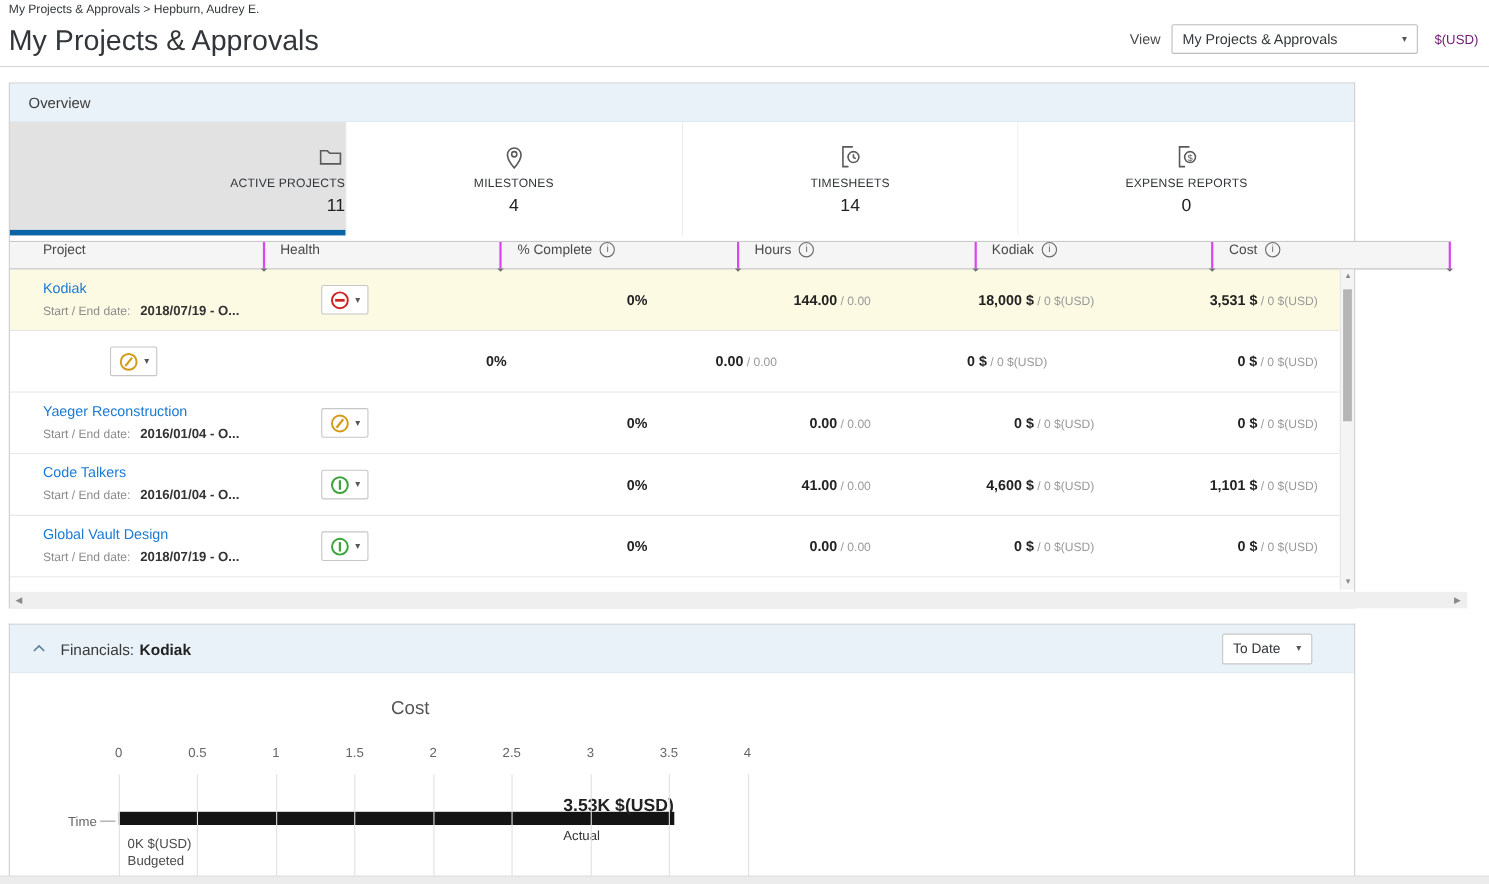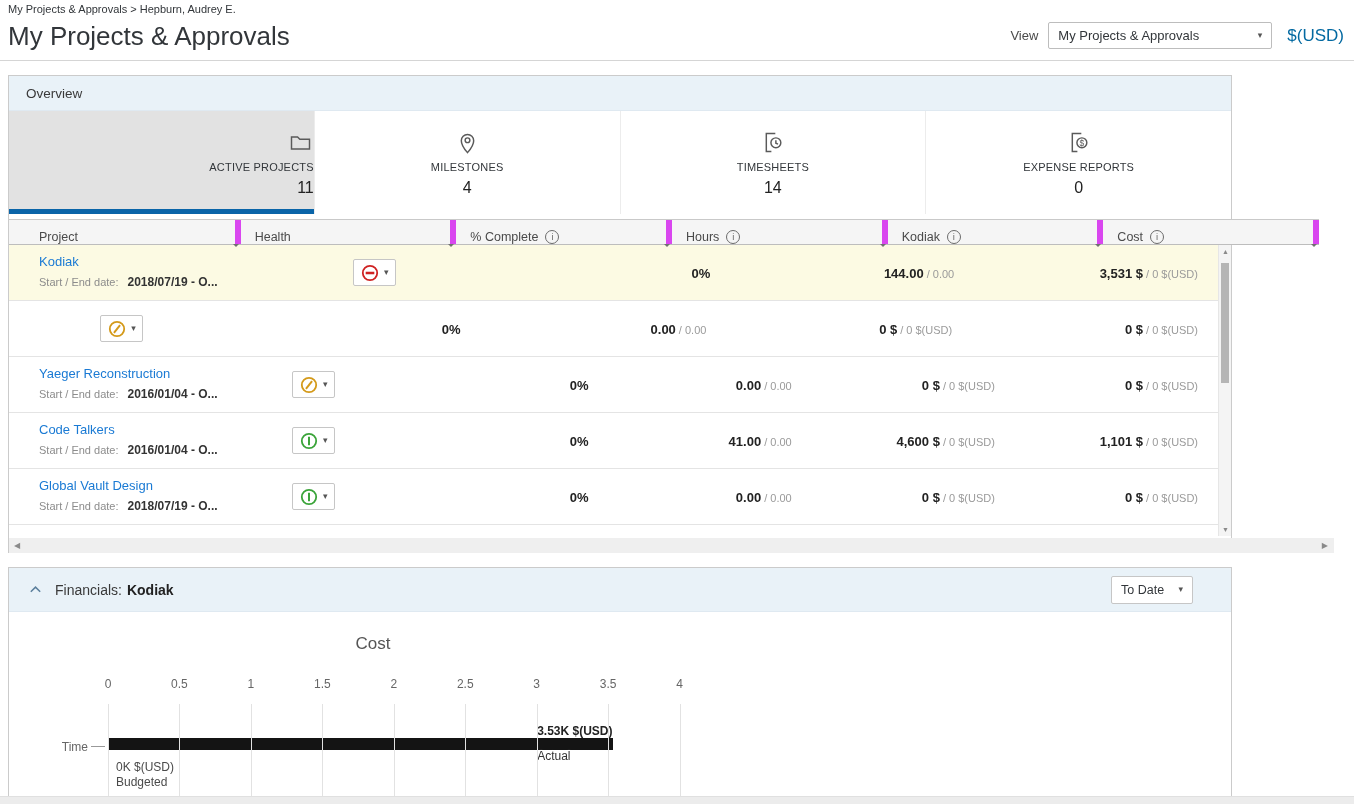--- a/index.html
+++ b/index.html
@@ -10,21 +10,21 @@
   }
   
   .page-header { position:relative; height:61px; border-bottom:1px solid #d5d5d5; background:#fff; }
   .breadcrumb { position:absolute; left:8px; top:3px; font-size:11px; color:#32363a; cursor:pointer; }
   .page-title { position:absolute; left:8px; top:21px; font-size:26px; font-weight:400; color:#32363a; }
   .view-wrap { position:absolute; right:10px; top:22px; display:flex; align-items:center; }
   .view-label { font-size:13px; color:#4a4a4a; margin-right:10px; }
   .view-select { width:224px; height:27px; border:1px solid #bdbdbd; border-radius:2px; background:#fff;
     display:flex; align-items:center; justify-content:space-between; padding:0 9px; font-size:13px; color:#32363a; cursor:pointer; }
   .caret { font-size:9px; color:#555; line-height:1; }
-  .currency { margin-left:15px; font-size:17px; color:#0369a1; }
+  .currency { margin-left:15px; font-size:12px; color:#701a75; }
 
   
   .panel { position:absolute; left:8px; width:1224px; border:1px solid #cbcbcb; background:#fff; }
   .panel-titlebar { height:35px; background:#e9f2f8; display:flex; align-items:center; padding-left:17px;
     font-size:13.5px; color:#3a3a3a; border-bottom:1px solid #dfe9f1; }
 
   .overview-panel { top:75px; height:478px; }
 
   
   .tabs { display:flex; height:103px; }
@@ -33,22 +33,22 @@
   .tab:last-child { border-right:none; }
   .tab.active { background:#e2e2e2;align-items:flex-end; }
   .tab.active::after { content:""; position:absolute; left:0; right:0; bottom:0; height:5px; background:#0a64a8; }
   .tab-icon { height:30px; display:flex; align-items:flex-start; justify-content:center; }
   .tab-label { font-size:11px; letter-spacing:.2px; color:#32363a; margin-top:2px; }
   .tab-count { font-size:16px; color:#222; margin-top:6px; }
 
   
   .grid-header { display:flex; width:1310px; height:26px; margin-top:5px; background:#f5f5f5;
     border-top:1px solid #c9c9c9; border-bottom:1px solid #bdbdbd; }
-  .gh-cell { flex:1; position:relative; display:flex; align-items:flex-end; padding-left:14px;
-    font-size:12.5px; color:#4a4a4a; border-right:6px solid #d946ef; cursor:pointer; }
+  .gh-cell { flex:1; position:relative; display:flex; align-items:flex-start; padding-left:14px;
+    font-size:12.5px; color:#4a4a4a; border-right:2px solid #d946ef; cursor:pointer; }
   .gh-cell:first-child { padding-left:30px; }
   .gh-cell::after { content:""; position:absolute; right:-4px; bottom:-6px; width:0; height:0;
     border:3px solid transparent; border-top-color:#707070; z-index:2; }
   .info-badge { display:inline-block; width:14px; height:14px; border:1px solid #6b6b6b; border-radius:50%;
     font-size:9.5px; line-height:12px; text-align:center; color:#6b6b6b; margin-left:7px; cursor:pointer; }
 
   
   .grid-body { display:flex; height:291px; }
   .rows { width:1310px; overflow:hidden; }
   .row { display:flex; height:56px; border-bottom:1px solid #e4e4e4; background:#fff; cursor:pointer; }
@@ -92,21 +92,21 @@
 
   .chart { position:relative; height:193px; background:#fff; }
   .chart-title { position:absolute; left:99px; top:22px; width:530px; text-align:center; font-size:17px; color:#555; }
   .plot { position:absolute; left:99px; top:92px; width:643px; height:101px; }
   .gridline { position:absolute; top:0; bottom:0; width:1px; background:#e2e2e2; }
   .tick { position:absolute; top:-27px; transform:translateX(-50%); font-size:12px; color:#666; }
   .cat-label { position:absolute; left:-110px; width:90px; top:36px; text-align:right; font-size:12px; color:#666; }
   .cat-tick { position:absolute; left:-17px; top:42px; width:14px; height:1px; background:#999; }
   .bar { position:absolute; left:0; top:34px; height:12px; background:#141414; }
   .bar-label-group { position:absolute; top:20px; transform:translateX(-100%); text-align:left; white-space:nowrap; }
-  .bar-value { font-size:12px; font-weight:600; color:#222; }
+  .bar-value { font-size:16px; font-weight:600; color:#222; }
   .bar-name { font-size:12px; color:#333; text-shadow:0 0 2px #fff, 0 0 2px #fff, 1px 1px 1px #fff; margin-top:11px; }
   .budget-group { position:absolute; left:8px; top:56px; white-space:nowrap; }
   .budget-value, .budget-name { font-size:12px; color:#4a4a4a; line-height:15px; }
 
   .page-scrollbar { position:absolute; left:0; top:796px; width:1354px; height:8px; background:#ececec;
     border-top:1px solid #e0e0e0; z-index:5; cursor:pointer; }
 
   svg { display:block; }
 </style>
 </head>
@@ -212,20 +212,21 @@
                   <circle cx="10" cy="10" r="8" fill="#fff" stroke="#cf2222" stroke-width="2"></circle>
                   <rect x="5.2" y="8.6" width="9.6" height="2.8" fill="#cf2222"></rect>
                 </svg>
               </span>
 
             <span class="caret">▾</span>
           </div>
         </div>
         <div class="cell cell-num"><span class="num-main">0%</span></div>
         <div class="cell cell-num"><span class="num-main">144.00</span><span class="num-sub">/ 0.00</span></div>
+        <div class="cell cell-num"><span class="num-main">18,000 $</span><span class="num-sub">/ 0 $(USD)</span></div>
         <div class="cell cell-num"><span class="num-main">3,531 $</span><span class="num-sub">/ 0 $(USD)</span></div>
       </div>
 
       <div class="row">
         <div class="cell cell-health">
           <div class="health-btn h-amber">
 
             <span class="hi hi-amber">
                 <svg viewBox="0 0 20 20" width="18" height="18">
                   <circle cx="10" cy="10" r="8" fill="#fff" stroke="#d49a1a" stroke-width="2"></circle>

